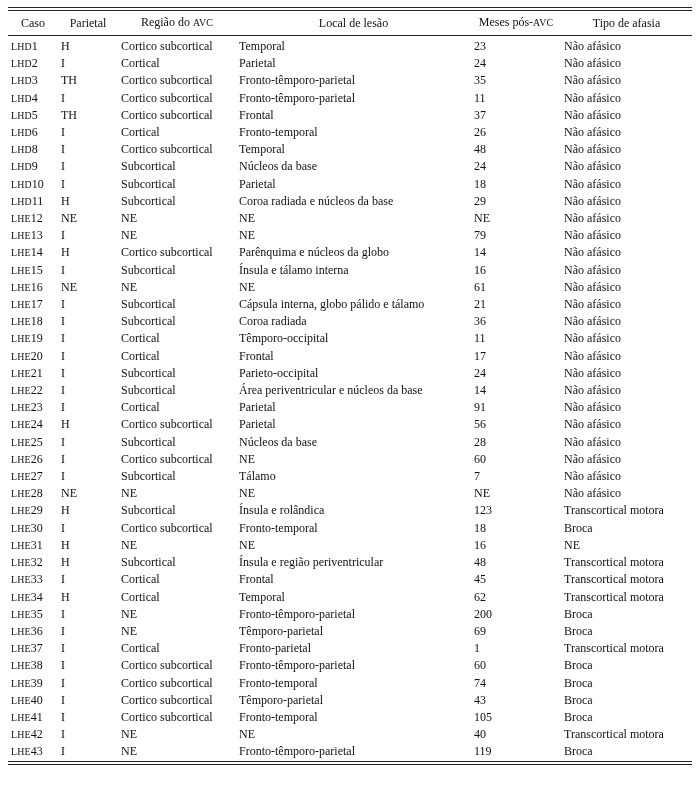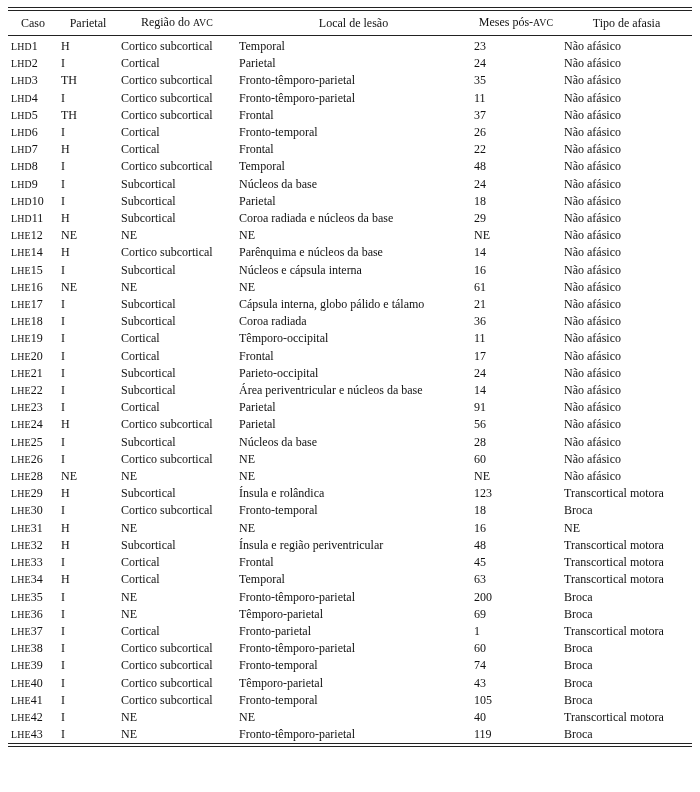--- a/index.html
+++ b/index.html
@@ -132,28 +132,20 @@
           </tr>
           <tr>
             <td><span class="sc">LHD</span>6</td>
             <td>I</td>
             <td>Cortical</td>
             <td>Fronto-temporal</td>
             <td>26</td>
             <td>Não afásico</td>
           </tr>
           <tr>
-            <td><span class="sc">LHD</span>7</td>
-            <td>H</td>
-            <td>Cortical</td>
-            <td>Frontal</td>
-            <td>22</td>
-            <td>Não afásico</td>
-          </tr>
-          <tr>
             <td><span class="sc">LHD</span>8</td>
             <td>I</td>
             <td>Cortico subcortical</td>
             <td>Temporal</td>
             <td>48</td>
             <td>Não afásico</td>
           </tr>
           <tr>
             <td><span class="sc">LHD</span>9</td>
             <td>I</td>
@@ -180,32 +172,40 @@
           </tr>
           <tr>
             <td><span class="sc">LHE</span>12</td>
             <td>NE</td>
             <td>NE</td>
             <td>NE</td>
             <td>NE</td>
             <td>Não afásico</td>
           </tr>
           <tr>
+            <td><span class="sc">LHE</span>13</td>
+            <td>I</td>
+            <td>NE</td>
+            <td>NE</td>
+            <td>79</td>
+            <td>Não afásico</td>
+          </tr>
+          <tr>
             <td><span class="sc">LHE</span>14</td>
             <td>H</td>
             <td>Cortico subcortical</td>
-            <td>Parênquima e núcleos da base</td>
+            <td>Parênquima e núcleos da globo</td>
             <td>14</td>
             <td>Não afásico</td>
           </tr>
           <tr>
             <td><span class="sc">LHE</span>15</td>
             <td>I</td>
             <td>Subcortical</td>
-            <td>Núcleos e cápsula interna</td>
+            <td>Ínsula e tálamo interna</td>
             <td>16</td>
             <td>Não afásico</td>
           </tr>
           <tr>
             <td><span class="sc">LHE</span>16</td>
             <td>NE</td>
             <td>NE</td>
             <td>NE</td>
             <td>61</td>
             <td>Não afásico</td>
@@ -284,20 +284,28 @@
           </tr>
           <tr>
             <td><span class="sc">LHE</span>26</td>
             <td>I</td>
             <td>Cortico subcortical</td>
             <td>NE</td>
             <td>60</td>
             <td>Não afásico</td>
           </tr>
           <tr>
+            <td><span class="sc">LHE</span>27</td>
+            <td>I</td>
+            <td>Subcortical</td>
+            <td>Tálamo</td>
+            <td>7</td>
+            <td>Não afásico</td>
+          </tr>
+          <tr>
             <td><span class="sc">LHE</span>28</td>
             <td>NE</td>
             <td>NE</td>
             <td>NE</td>
             <td>NE</td>
             <td>Não afásico</td>
           </tr>
           <tr>
             <td><span class="sc">LHE</span>29</td>
             <td>H</td>
@@ -336,21 +344,21 @@
             <td>Cortical</td>
             <td>Frontal</td>
             <td>45</td>
             <td>Transcortical motora</td>
           </tr>
           <tr>
             <td><span class="sc">LHE</span>34</td>
             <td>H</td>
             <td>Cortical</td>
             <td>Temporal</td>
-            <td>63</td>
+            <td>62</td>
             <td>Transcortical motora</td>
           </tr>
           <tr>
             <td><span class="sc">LHE</span>35</td>
             <td>I</td>
             <td>NE</td>
             <td>Fronto-têmporo-parietal</td>
             <td>200</td>
             <td>Broca</td>
           </tr>

